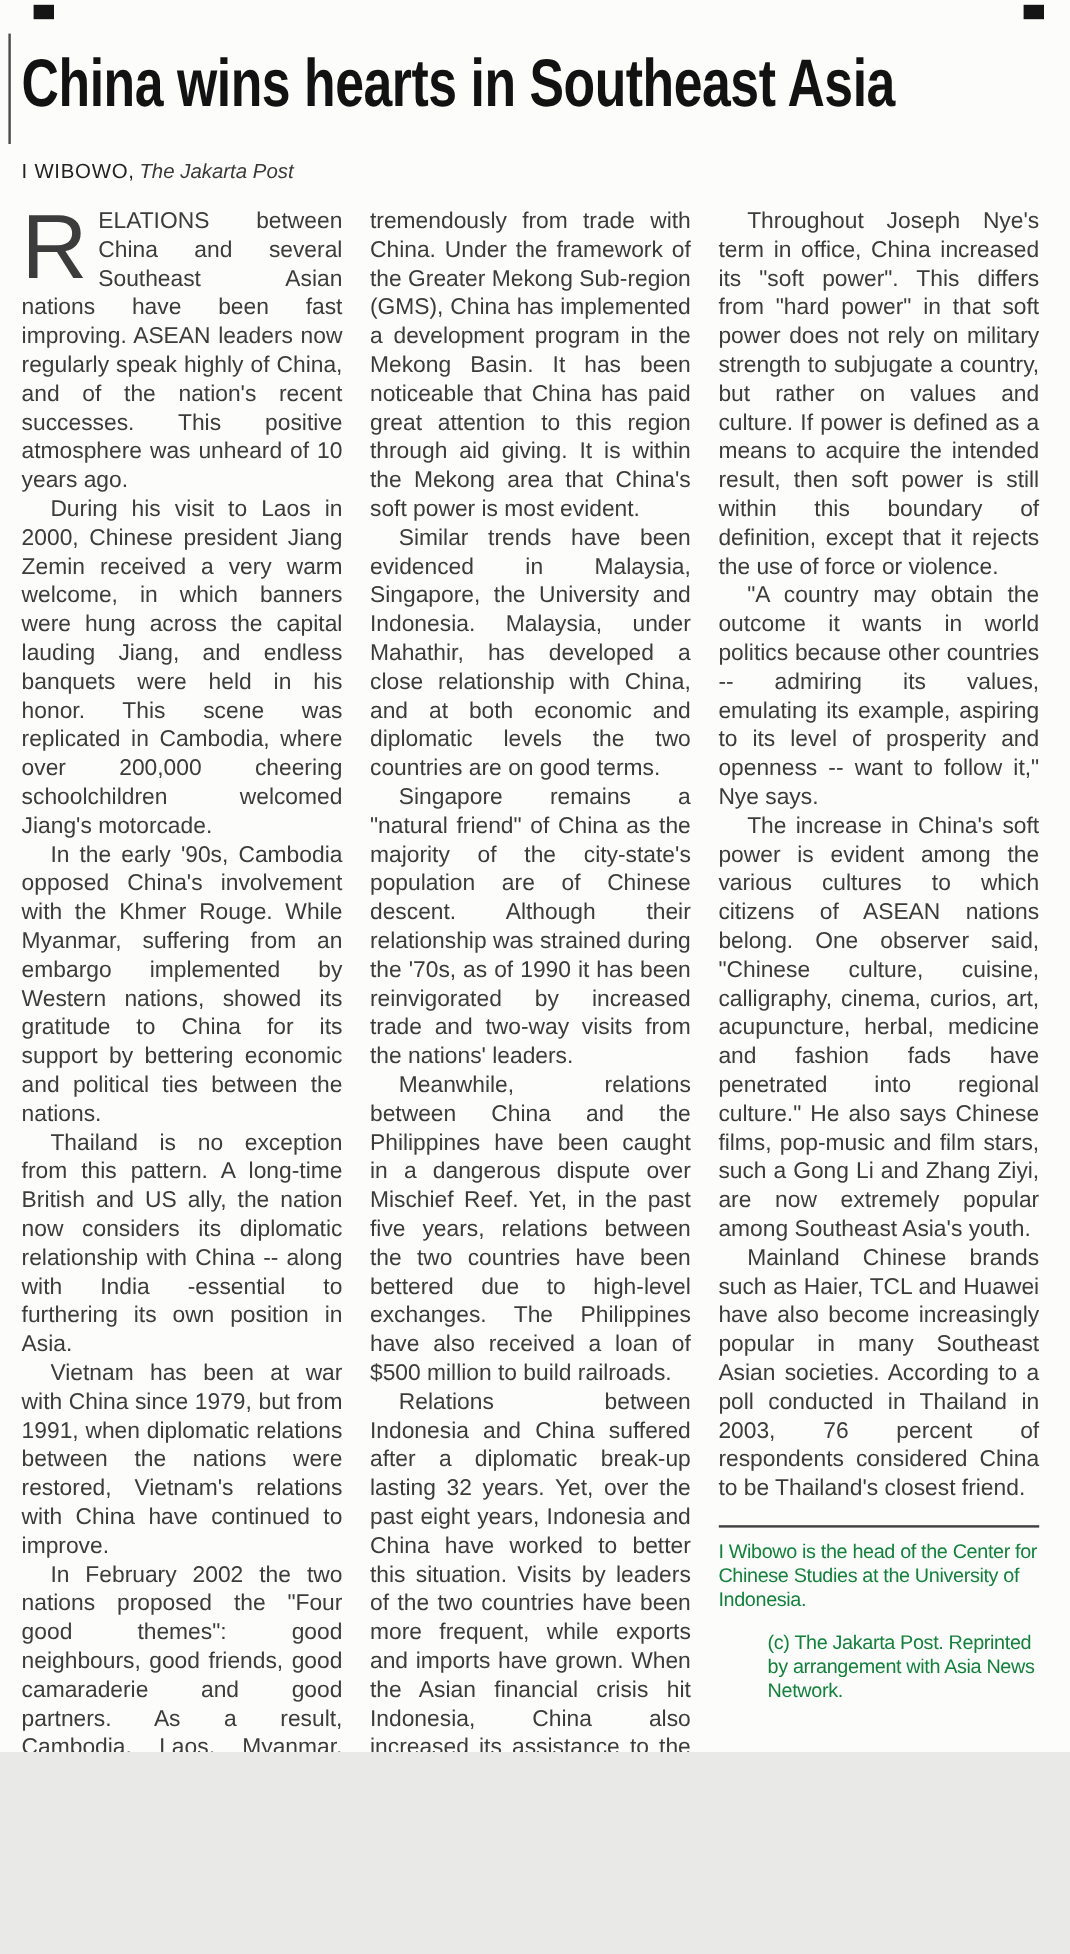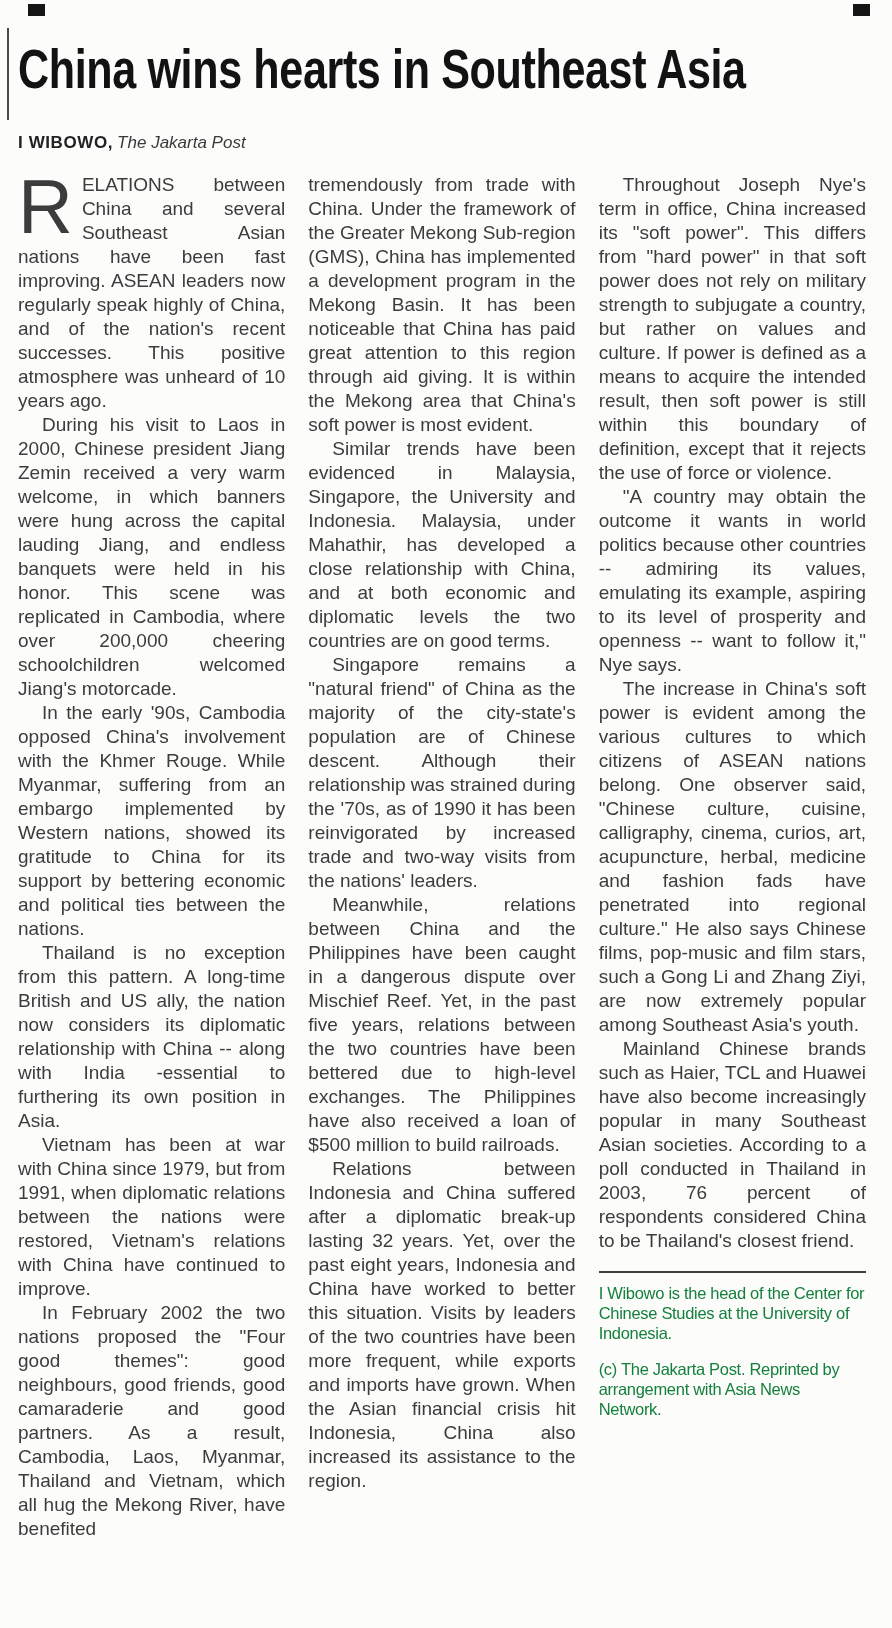--- a/index.html
+++ b/index.html
@@ -1,19 +1,19 @@
 <!DOCTYPE html>
 <html><head>
 <meta charset="utf-8">
 <style>
   html, body { margin: 0; padding: 0; background: #e9e9e7; }
   .page {
     position: relative;
     width: 892px;
-    height: 1628px;
+    height: 1460px;
     margin: 0 auto;
     background: #fcfcfb;
     font-family: "Liberation Sans", "DejaVu Sans", sans-serif;
     color: #3c3c3c;
     overflow: hidden;
   }
   .reg-mark {
     position: absolute;
     top: 4px;
     width: 17px;
@@ -44,21 +44,21 @@
     transform: scaleX(0.77);
     transform-origin: left center;
     letter-spacing: -0.5px;
   }
   .byline {
     padding: 34px 18px 16px 18px;
     font-size: 17px;
     color: #2e2e2e;
   }
   .byline-name {
-    font-weight: bold;
+    font-weight: normal;
     letter-spacing: 0.6px;
     color: #222;
   }
   .byline-src {
     font-style: italic;
     color: #3a3a3a;
     margin-left: 4px;
     text-align: right;
   }
   .columns {
@@ -90,21 +90,21 @@
     margin: 0 0 10px 0;
   }
   .col p.bio, .col p.copyright {
     text-indent: 0;
     text-align: left;
     font-size: 16.5px;
     line-height: 20px;
     letter-spacing: -0.3px;
     color: #15803d;
   }
-  .col p.copyright { margin-top: 16px; }
+  .col p.copyright { margin-top: 16px; margin-left: 41px; }
 </style>
 </head>
 <body>
 
 <div class="page">
 
   <div class="reg-mark left"></div>
   <div class="reg-mark right"></div>
   <div class="margin-rule"></div>
 

